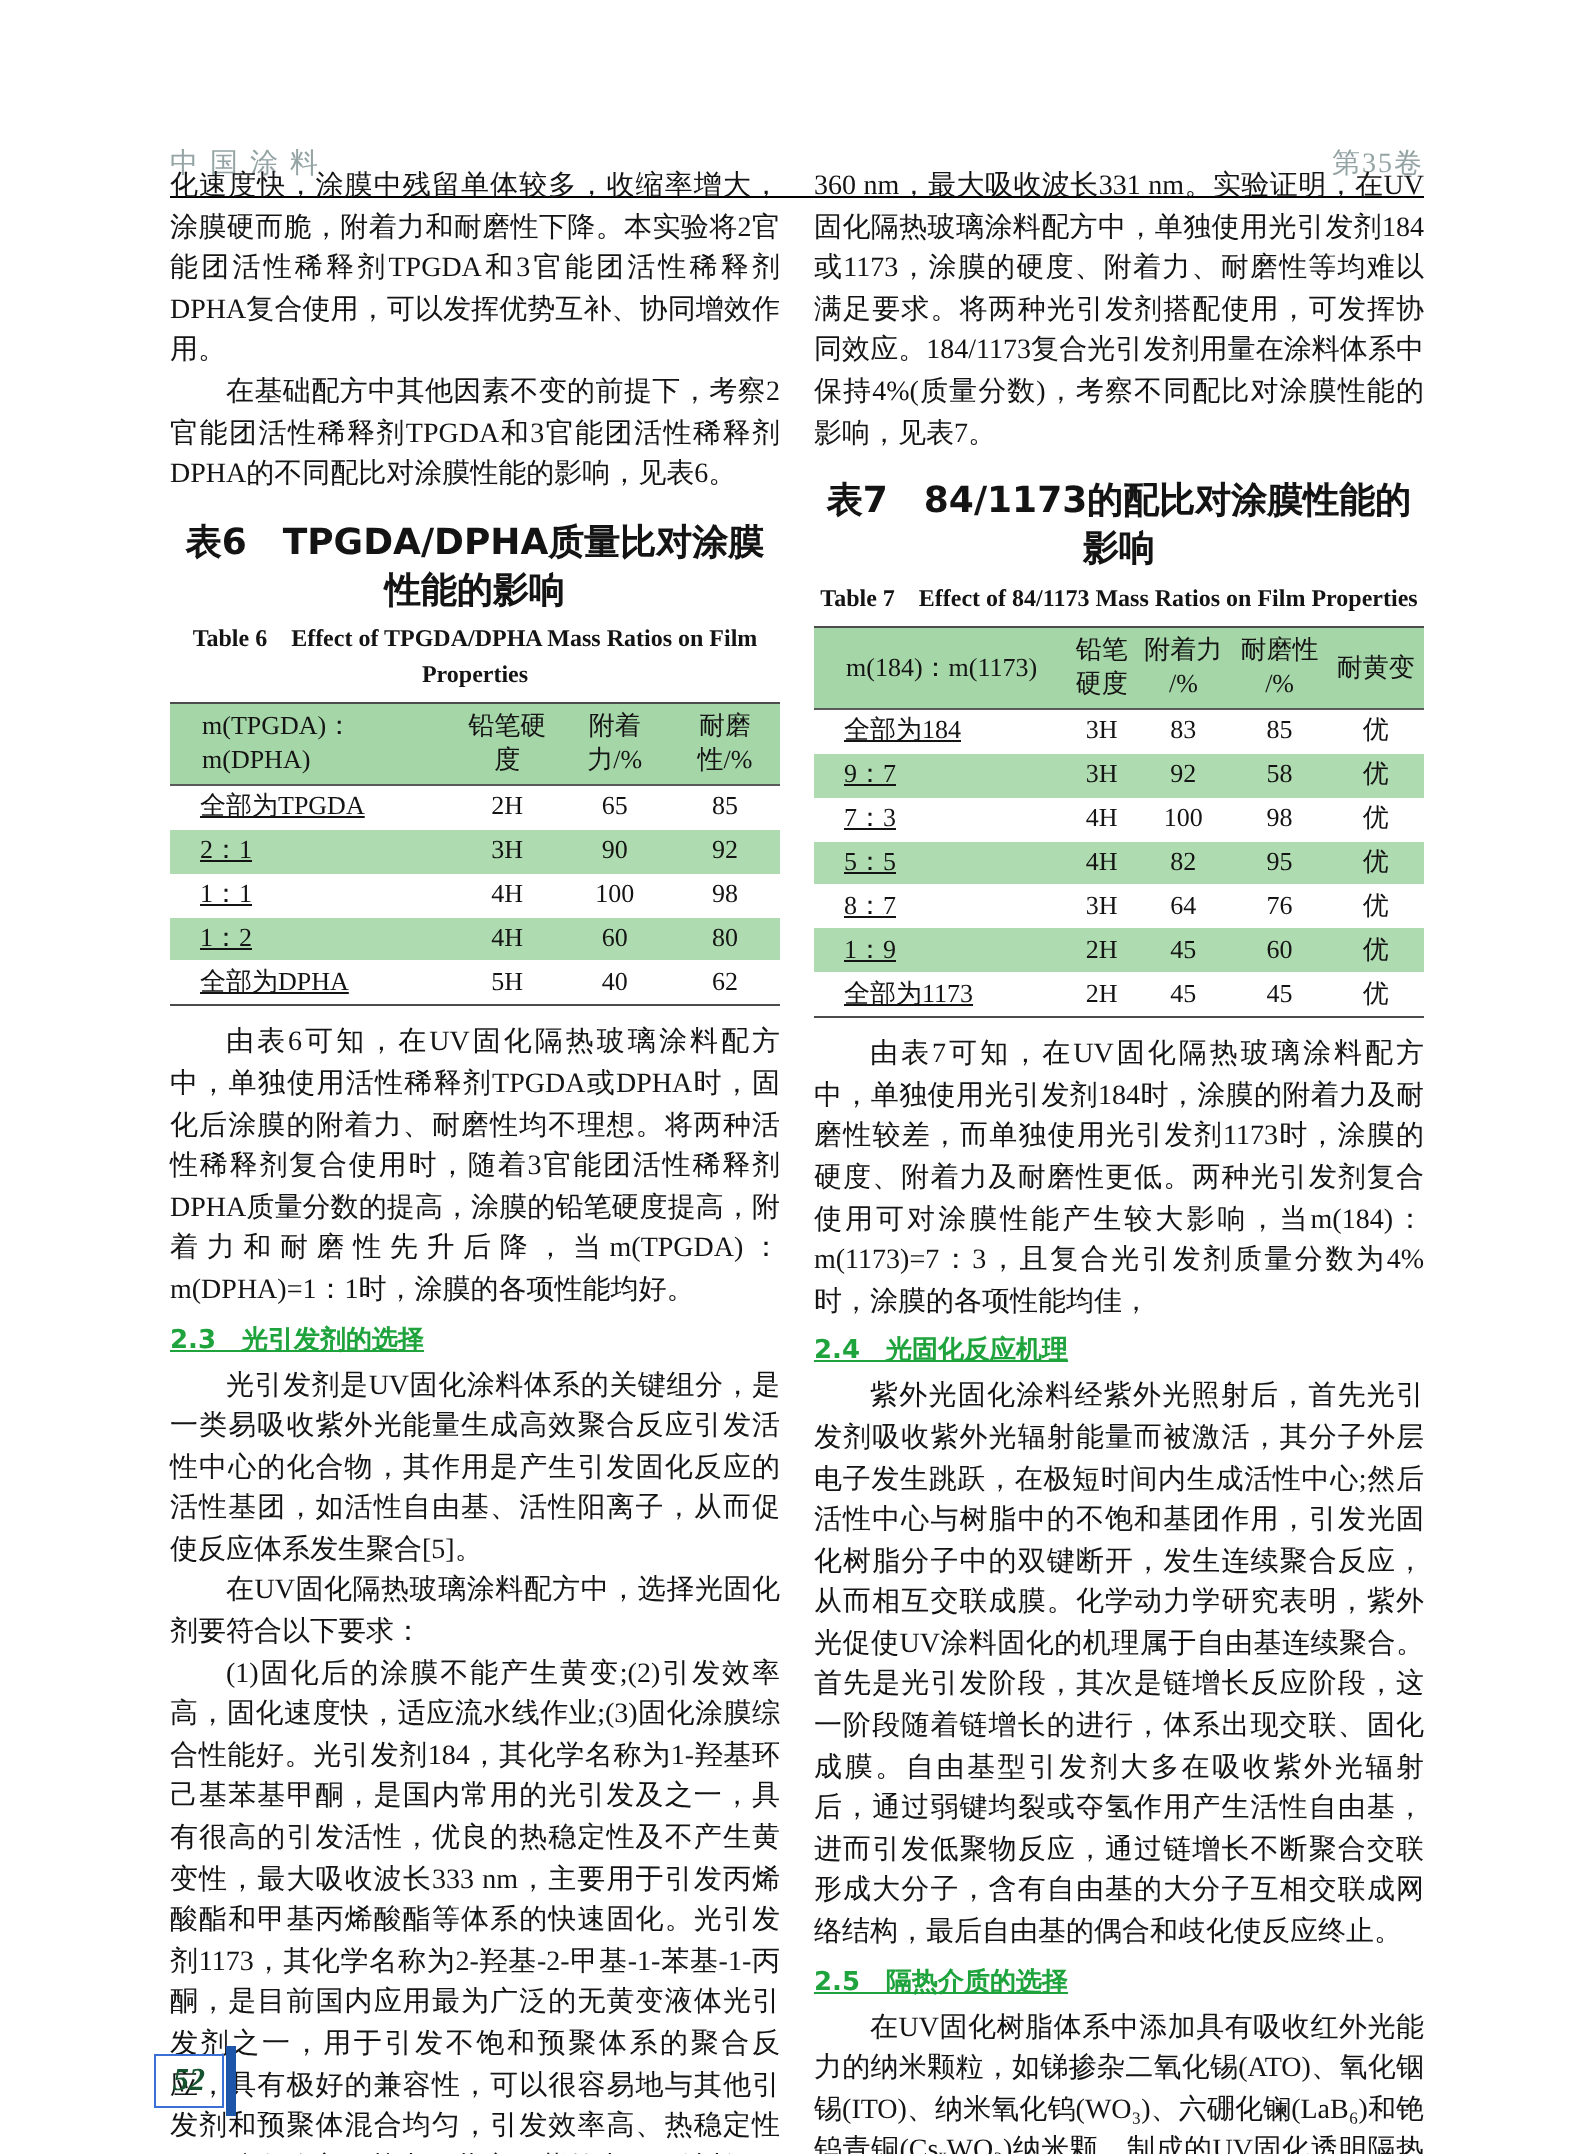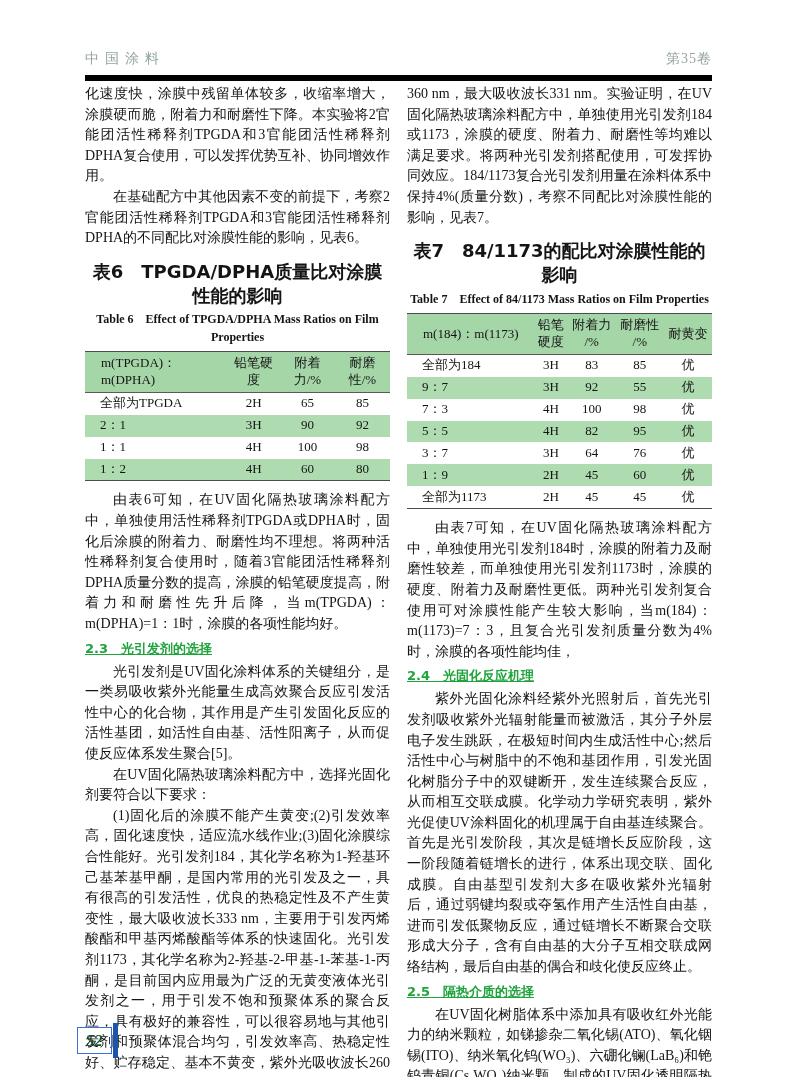--- a/index.html
+++ b/index.html
@@ -4,24 +4,24 @@
 <style>
   html,body { margin:0; padding:0; background:#ffffff; }
   .page {
     position:relative; width:794px; height:1077px; background:#ffffff;
     font-family:"Liberation Serif","DejaVu Serif",serif; color:#141414; overflow:hidden;
   }
   
   .running {
     position:absolute; left:85px; top:50px; width:627px;
     display:flex; justify-content:space-between; align-items:flex-end;
-    color:#94a3a3; font-size:14px; padding-bottom:7px; border-bottom:6px solid #000000;
+    color:#94a3a3; font-size:14px; padding-bottom:7px; border-bottom:1px solid #000000;
   }
   .running .j { letter-spacing:6px; }
-  .running .v { letter-spacing:1px; }
+  .running .v { letter-spacing:1px;margin-top:23px; }
   
   .columns {
     position:absolute; left:85px; top:84px; width:627px;
     display:flex; gap:17px;
   }
   .col { width:305px; font-size:14px; line-height:20.6px; text-align:justify; }
   .col p { margin:0; text-indent:2em; }
   .col p.cont { text-indent:0; }
   .sec-h {
     font-family:"DejaVu Sans","Liberation Sans",sans-serif;
@@ -41,21 +41,21 @@
     width:100%; border-collapse:collapse; margin:0 0 9px;
     border-top:1.5px solid #4c4c4c; border-bottom:1.5px solid #4c4c4c;
     font-size:13px; line-height:1.3;
   }
   table.data thead th {
     background:#a5d6a7; font-weight:normal; padding:3px 2px;
     border-bottom:1px solid #5a5a5a; text-align:center; white-space:pre-line;
   }
   table.data tbody td { padding:2.5px 2px; text-align:center; }
   table.data tbody tr:nth-child(even) { background:#aedcb0; }
-  table.data tbody td:first-child { text-align:left; padding-left:15px; }
+  table.data tbody td:first-child { text-align:left; padding-left:15px;text-decoration:underline; }
   table.data thead th:first-child { text-align:left; padding-left:16px; }
   
   .footer { position:absolute; left:77px; top:1027px; display:flex; align-items:flex-start; }
   .badge {
     position:relative; width:33px; height:25px; border:1.5px solid #3a6fd8;
     display:flex; align-items:center; justify-content:center;
     color:#14532d; font-style:italic; font-weight:bold; font-size:16px;
   }
   .badge-bar { position:absolute; right:-7px; top:-5px; width:5px; height:35px; background:#1d55a8; }
   .footer-labels { margin-left:14px; }
@@ -112,20 +112,26 @@
               <td>1：1</td>
               <td>4H</td>
               <td>100</td>
               <td>98</td>
             </tr>
             <tr>
               <td>1：2</td>
               <td>4H</td>
               <td>60</td>
               <td>80</td>
+            </tr>
+            <tr>
+              <td>全部为DPHA</td>
+              <td>5H</td>
+              <td>40</td>
+              <td>62</td>
             </tr>
           </tbody>
       </table>
 
       <p>由表6可知，在UV固化隔热玻璃涂料配方中，单独使用活性稀释剂TPGDA或DPHA时，固化后涂膜的附着力、耐磨性均不理想。将两种活性稀释剂复合使用时，随着3官能团活性稀释剂DPHA质量分数的提高，涂膜的铅笔硬度提高，附着力和耐磨性先升后降，当m(TPGDA)：m(DPHA)=1：1时，涂膜的各项性能均好。</p>
       <div class="sec-h">2.3　光引发剂的选择</div>
       <p>光引发剂是UV固化涂料体系的关键组分，是一类易吸收紫外光能量生成高效聚合反应引发活性中心的化合物，其作用是产生引发固化反应的活性基团，如活性自由基、活性阳离子，从而促使反应体系发生聚合[5]。</p>
       <p>在UV固化隔热玻璃涂料配方中，选择光固化剂要符合以下要求：</p>
       <p>(1)固化后的涂膜不能产生黄变;(2)引发效率高，固化速度快，适应流水线作业;(3)固化涂膜综合性能好。光引发剂184，其化学名称为1-羟基环己基苯基甲酮，是国内常用的光引发及之一，具有很高的引发活性，优良的热稳定性及不产生黄变性，最大吸收波长333 nm，主要用于引发丙烯酸酯和甲基丙烯酸酯等体系的快速固化。光引发剂1173，其化学名称为2-羟基-2-甲基-1-苯基-1-丙酮，是目前国内应用最为广泛的无黄变液体光引发剂之一，用于引发不饱和预聚体系的聚合反应，具有极好的兼容性，可以很容易地与其他引发剂和预聚体混合均匀，引发效率高、热稳定性好、贮存稳定、基本不黄变，紫外光吸收波长260～</p>
     </div>
@@ -153,39 +159,39 @@
               <td>全部为184</td>
               <td>3H</td>
               <td>83</td>
               <td>85</td>
               <td>优</td>
             </tr>
             <tr>
               <td>9：7</td>
               <td>3H</td>
               <td>92</td>
-              <td>55</td>
+              <td>58</td>
               <td>优</td>
             </tr>
             <tr>
               <td>7：3</td>
               <td>4H</td>
               <td>100</td>
               <td>98</td>
               <td>优</td>
             </tr>
             <tr>
               <td>5：5</td>
               <td>4H</td>
               <td>82</td>
               <td>95</td>
               <td>优</td>
             </tr>
             <tr>
-              <td>3：7</td>
+              <td>8：7</td>
               <td>3H</td>
               <td>64</td>
               <td>76</td>
               <td>优</td>
             </tr>
             <tr>
               <td>1：9</td>
               <td>2H</td>
               <td>45</td>
               <td>60</td>

